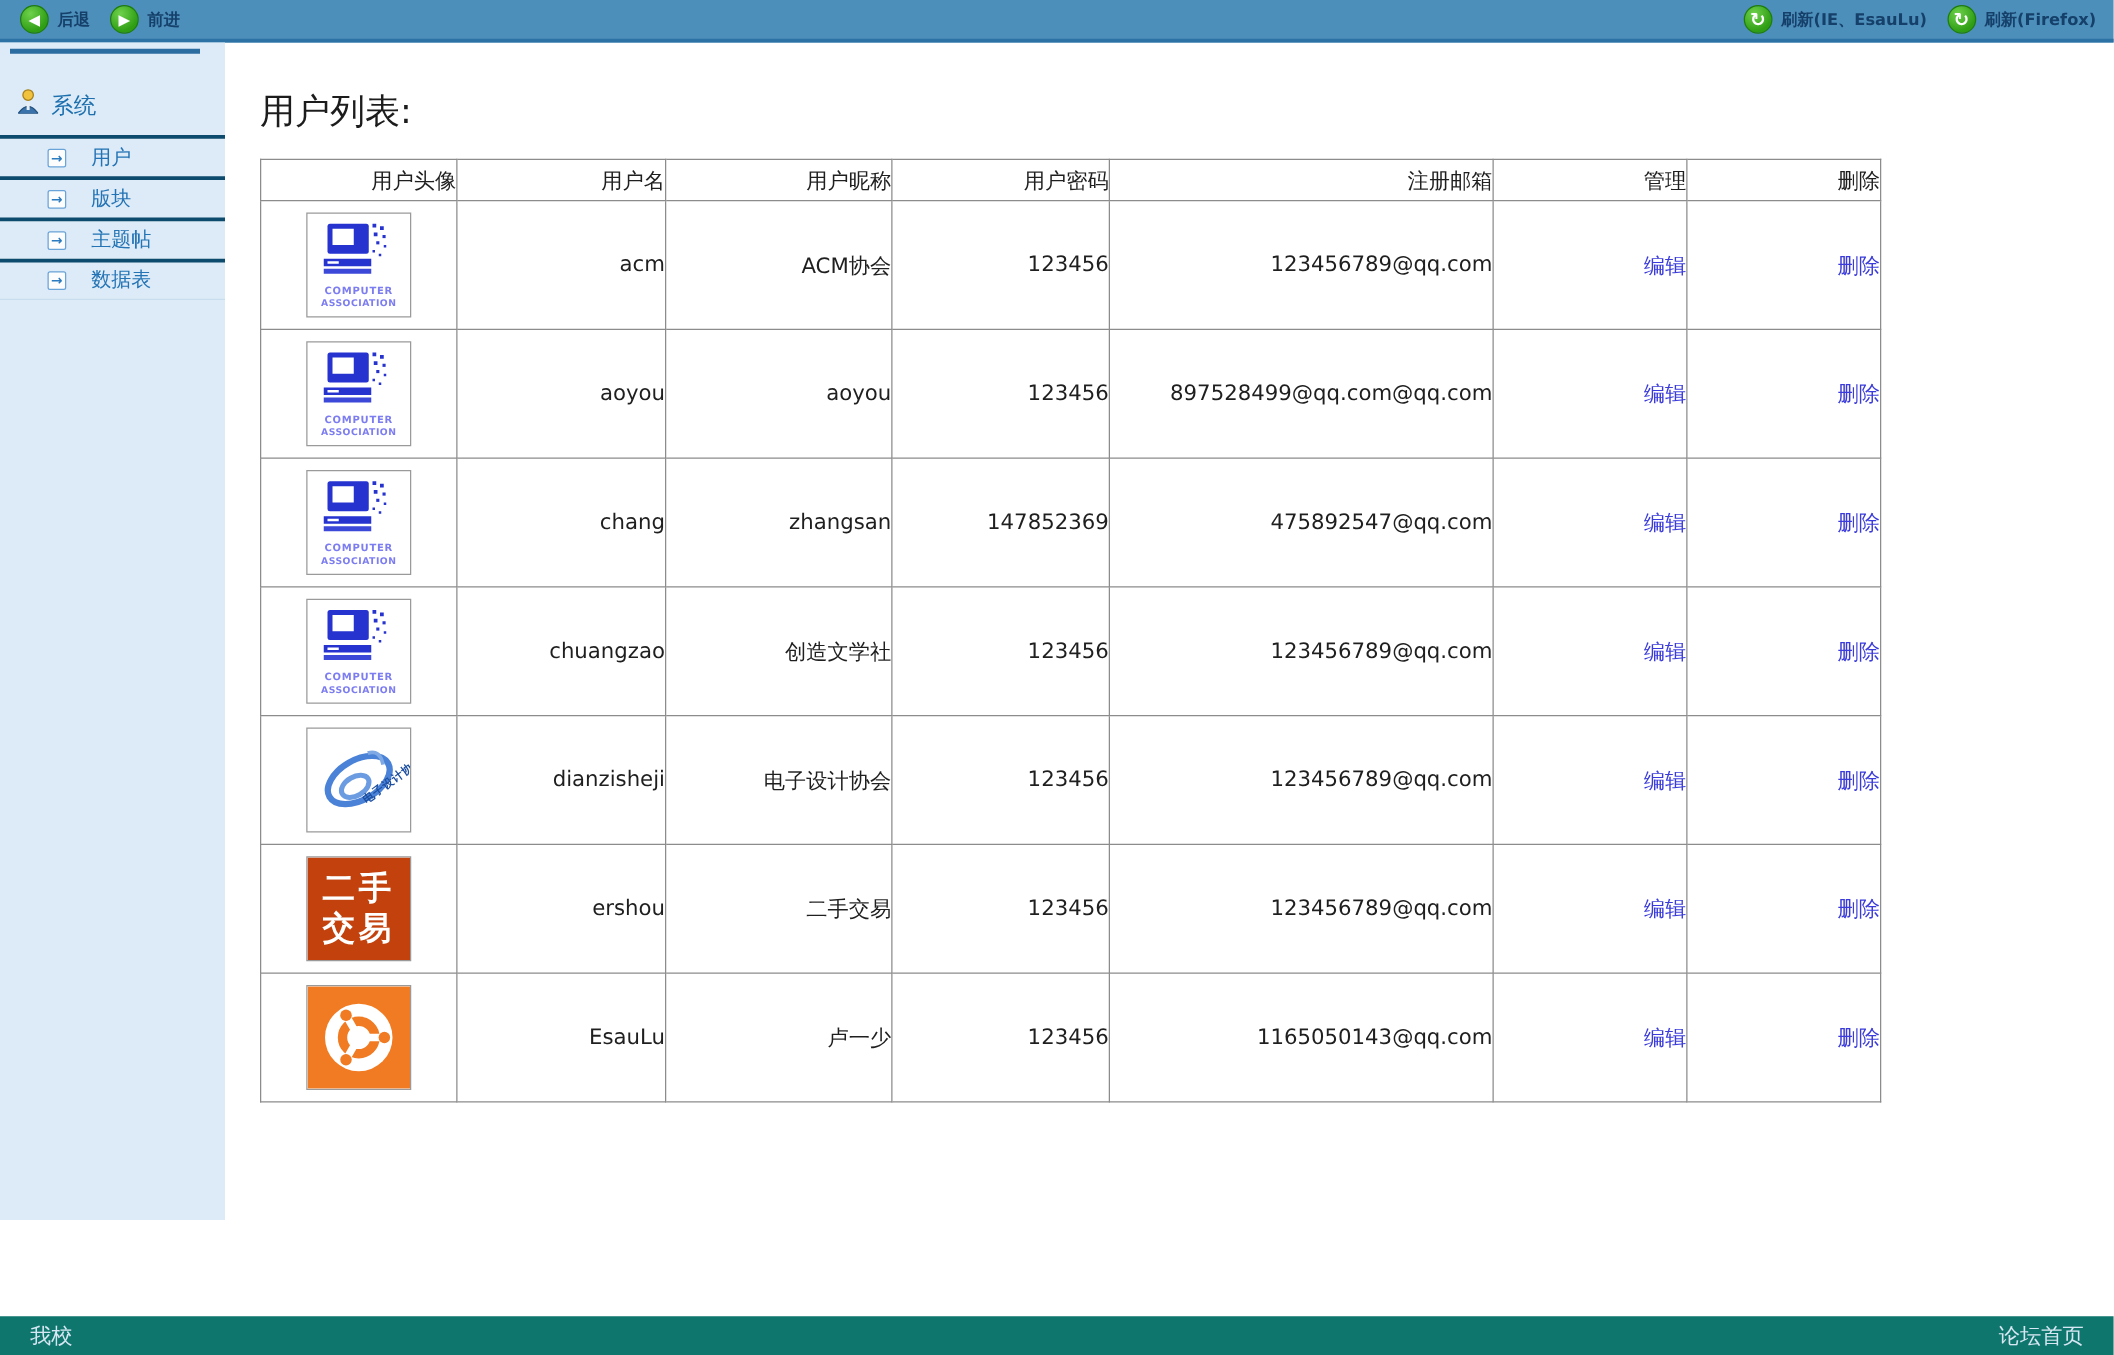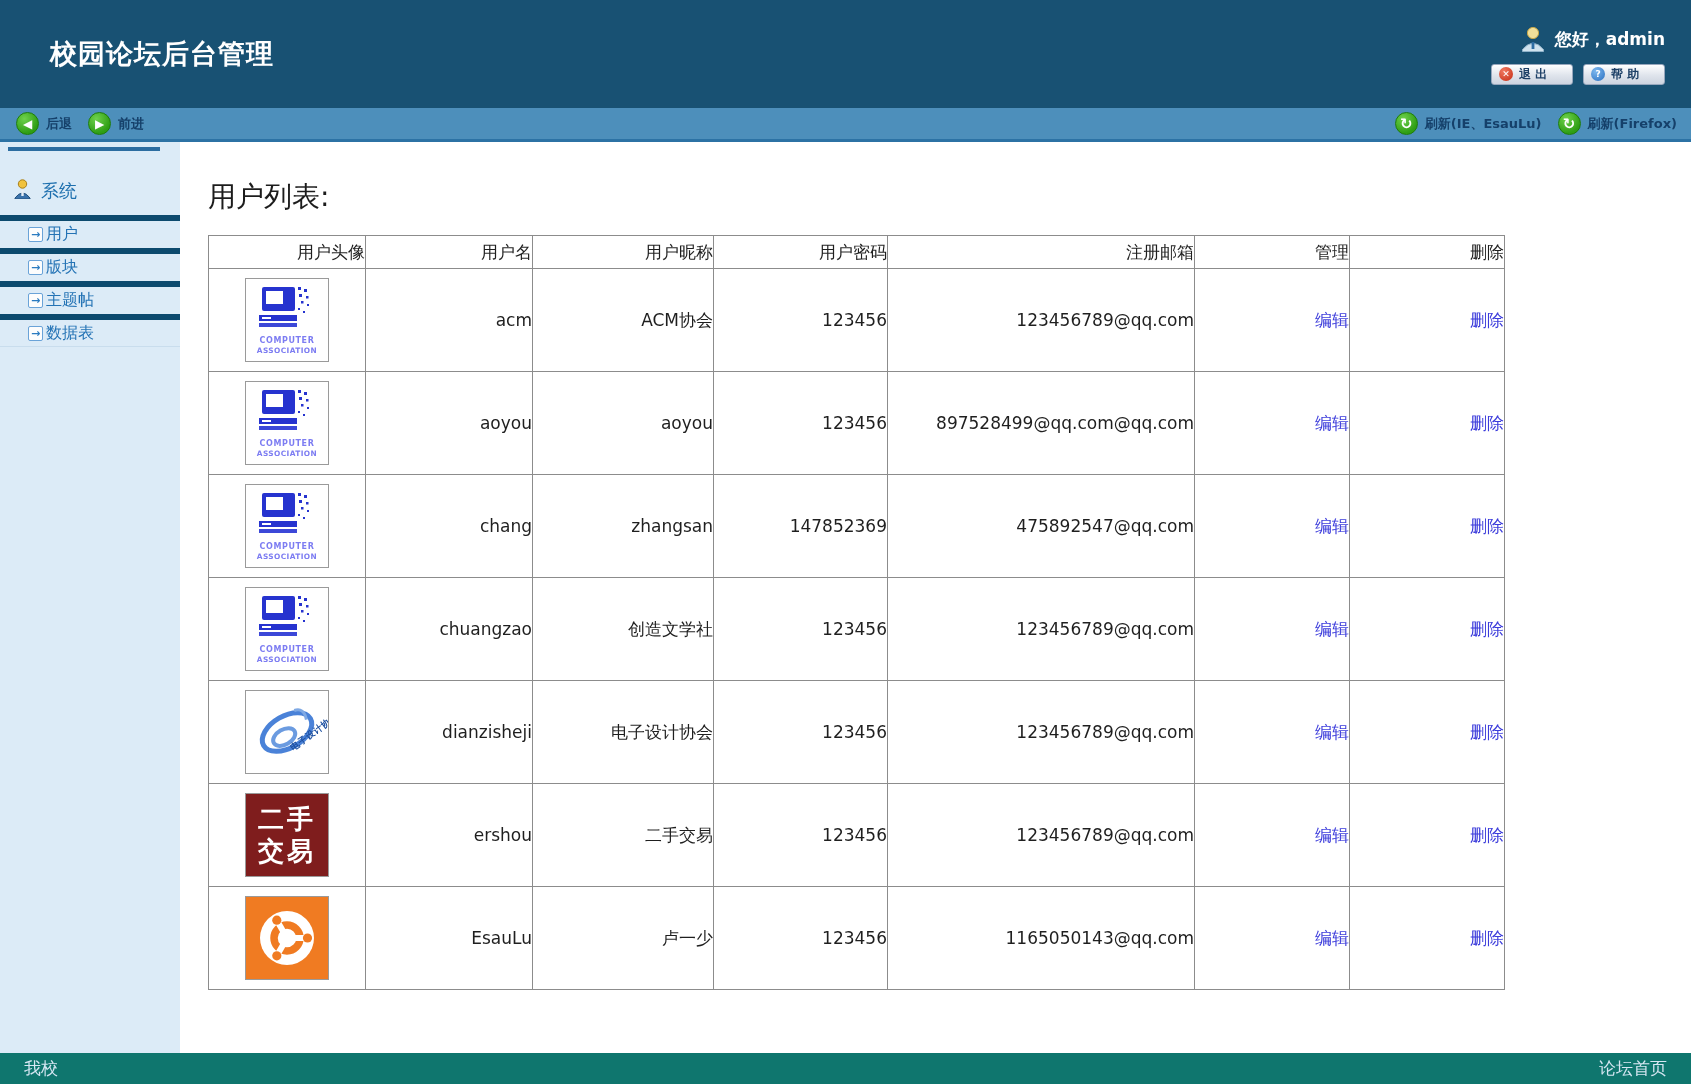--- a/index.html
+++ b/index.html
@@ -29,78 +29,53 @@
   .nav-circle { width:23px; height:23px; border-radius:50%; background:radial-gradient(circle at 35% 28%, #6ed14c, #2f9e14 70%);
     border:1px solid #1f7d0a; color:#fff; font-size:12px; font-weight:bold; display:flex; align-items:center; justify-content:center; }
   .refresh-circle { font-size:15px; }
 
   
   .content { display:flex; height:942px; }
   .sidebar { width:180px; background:#dcebf7; flex:0 0 auto; padding-top:5px; }
   .sidebar-rule { width:152px; height:4px; background:#2c6da1; margin:0 0 22px 8px; }
   .side-section { display:flex; align-items:center; gap:10px; padding:6px 0 12px 14px;
     color:#1d6fae; font-size:18px; font-weight:normal; cursor:pointer; }
-  .side-item { display:flex; align-items:center; gap:3px; height:33px; padding-left:28px;
-    border-top:6px solid #0c4a6e; color:#2473b5; font-size:16px; cursor:pointer; }
+  .side-item { display:flex; align-items:center; gap:20px; height:33px; padding-left:38px;
+    border-top:3px solid #0c4a6e; color:#2473b5; font-size:16px; cursor:pointer; }
   .side-item:last-child { border-bottom:1px solid #c9dded; }
   .arrow-box { width:15px; height:15px; background:#fdfdfd; border:1px solid #6aa3d8; border-radius:2px;
     color:#2b7bc0; font-size:11px; line-height:13px; text-align:center; font-weight:bold; }
   .arrow-box::before { content:"\2192"; }
 
   .main { flex:1; padding:36px 0 0 28px; overflow:hidden; }
   .list-title { font-size:28px; color:#1c1c1c; margin:0 0 19px 0; font-weight:normal; }
 
   
   table.user-table { border-collapse:collapse; table-layout:fixed; width:1296px; }
   .user-table th, .user-table td { border:1px solid #8c8c8c; text-align:right; vertical-align:middle;
     font-size:17px; color:#1f1f1f; font-weight:normal; overflow:hidden; }
   .user-table th { height:33px; }
   .user-table td { height:103px; }
   a.tbl-link { color:#3b3bdb; text-decoration:none; }
 
   .avatar { width:84px; height:84px; border:1px solid #9a9a9a; margin:0 auto; background:#fff;
     display:flex; align-items:center; justify-content:center; overflow:hidden; }
-  .avatar-secondhand { width:100%; height:100%; background:#7f1d1d; color:#fff; display:flex; flex-direction:column;
+  .avatar-secondhand { width:100%; height:100%; background:#c2410c; color:#fff; display:flex; flex-direction:column;
     align-items:center; justify-content:center; font-size:26px; font-weight:bold; line-height:1.25; letter-spacing:3px; }
 
   
   .footer { position:absolute; left:0; bottom:0; width:100%; height:31px; background:#0f766e;
     display:flex; justify-content:space-between; align-items:center; padding:0 24px; z-index:5; }
   .footer a { color:#d7e7f3; font-size:17px; text-decoration:none; }
 </style>
 </head>
 <body>
 
 <div class="page">
 
-  <div class="topbar">
-    <div class="app-title">校园论坛后台管理</div>
-    <div class="user-block">
-      <div class="greeting-row">
-        <span>
-          <svg width="28" height="28" viewBox="0 0 28 28">
-            <circle cx="14" cy="9" r="5.6" fill="#f2e09a" stroke="#c7a849"></circle>
-            <path d="M3.5 25.5 q10.5 -12.5 21 0 l0 2 l-21 0 z" fill="#cfe2ee" stroke="#8fb2c9"></path>
-            <rect x="12.6" y="18" width="2.8" height="7" fill="#2d6da3"></rect>
-          </svg>
-        </span>
-        <span>您好，admin</span>
-      </div>
-      <div class="btn-row">
-        <div class="chrome-btn">
-          <span class="mini-circle mini-red">✕</span>
-          <span>退 出</span>
-        </div>
-        <div class="chrome-btn">
-          <span class="mini-circle mini-blue">?</span>
-          <span>帮 助</span>
-        </div>
-      </div>
-    </div>
-  </div>
 
   <div class="navbar">
     <div class="nav-group">
       <div class="nav-item">
         <span class="nav-circle">◀</span>
         <span class="nav-label">后退</span>
       </div>
       <div class="nav-item">
         <span class="nav-circle">▶</span>
         <span class="nav-label">前进</span>

